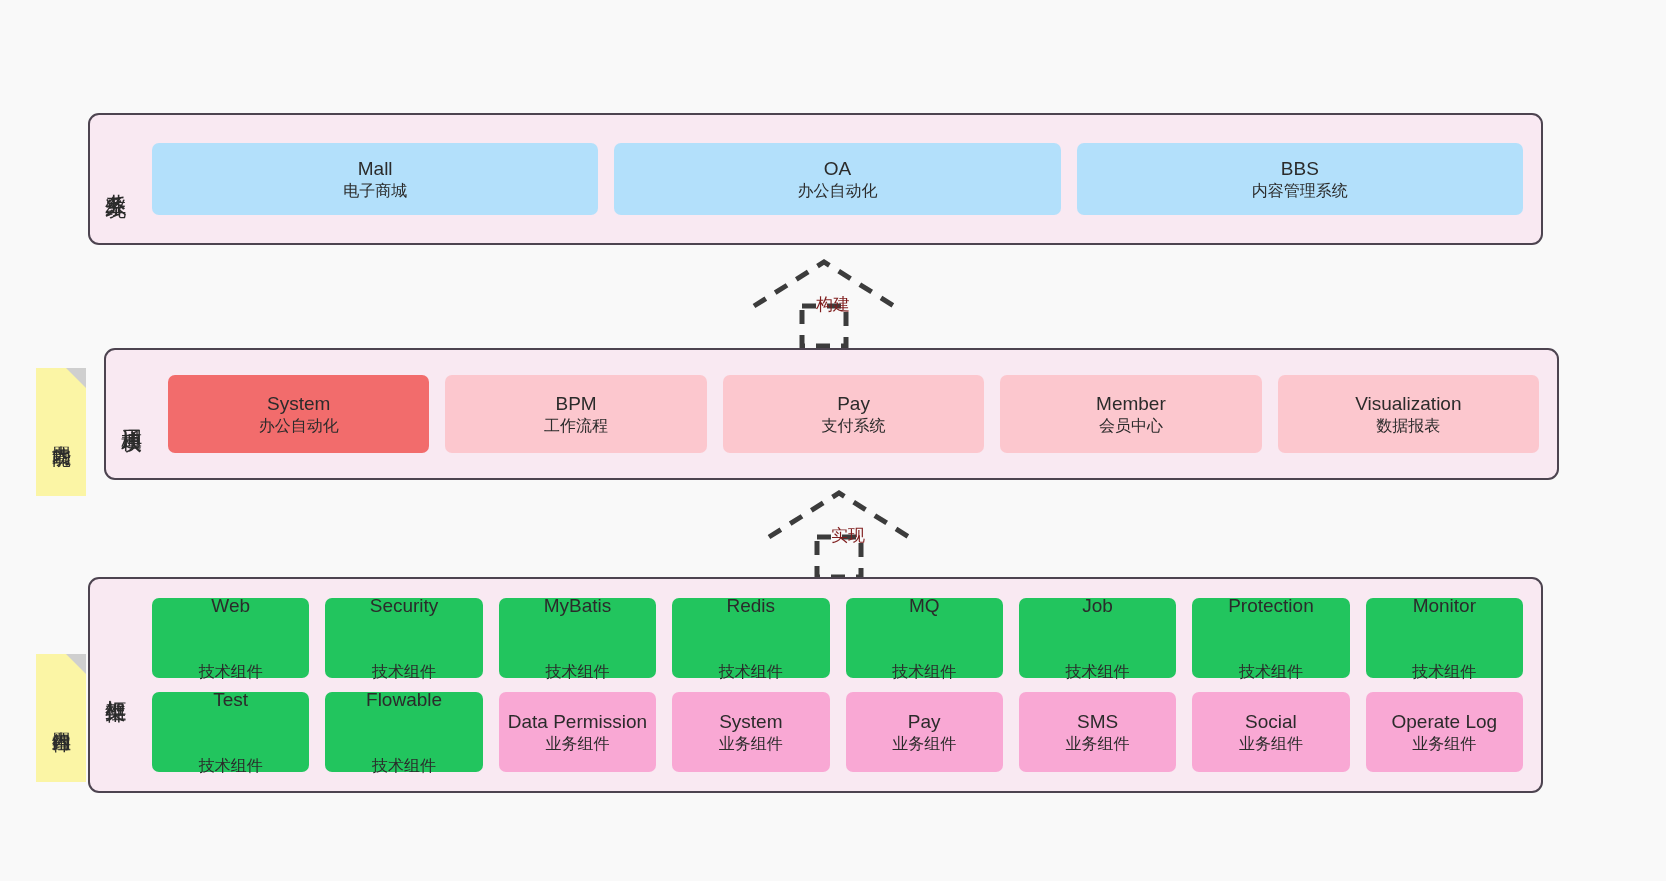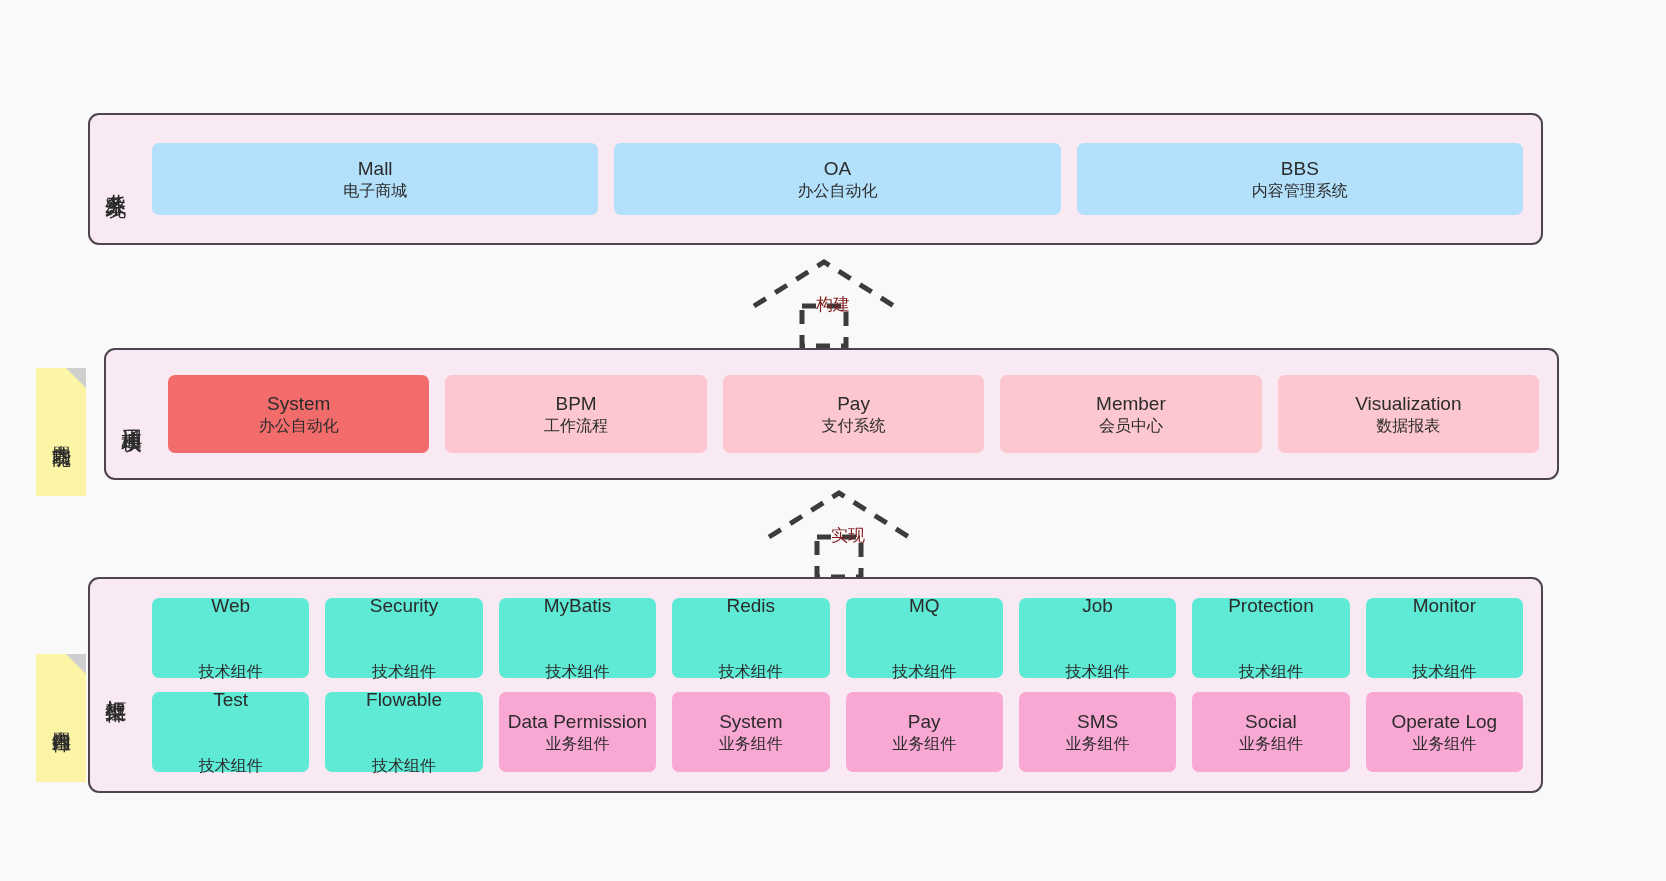--- a/index.html
+++ b/index.html
@@ -82,21 +82,21 @@
 
   
   #layer-modules { left: 104px; top: 348px; width: 1455px; height: 132px; align-items: center; }
   #layer-modules .card { height: 78px; }
   .card.red  { background: #f26c6c; }
   .card.pink { background: #fcc7ce; }
 
   
   #layer-framework { left: 88px; top: 577px; width: 1455px; height: 216px; }
   #layer-framework .card { height: 80px; }
-  .card.green      { background: #5eead4; gap: 44px; }
+  .card.green      { background: #22c55e; gap: 44px; }
   .card.lightgreen { background: #f9a8d4; }
 
   
   .note {
     position: absolute;
     width: 50px;
     background: #fbf5a5;
     display: flex;
     align-items: center;
     justify-content: center;

